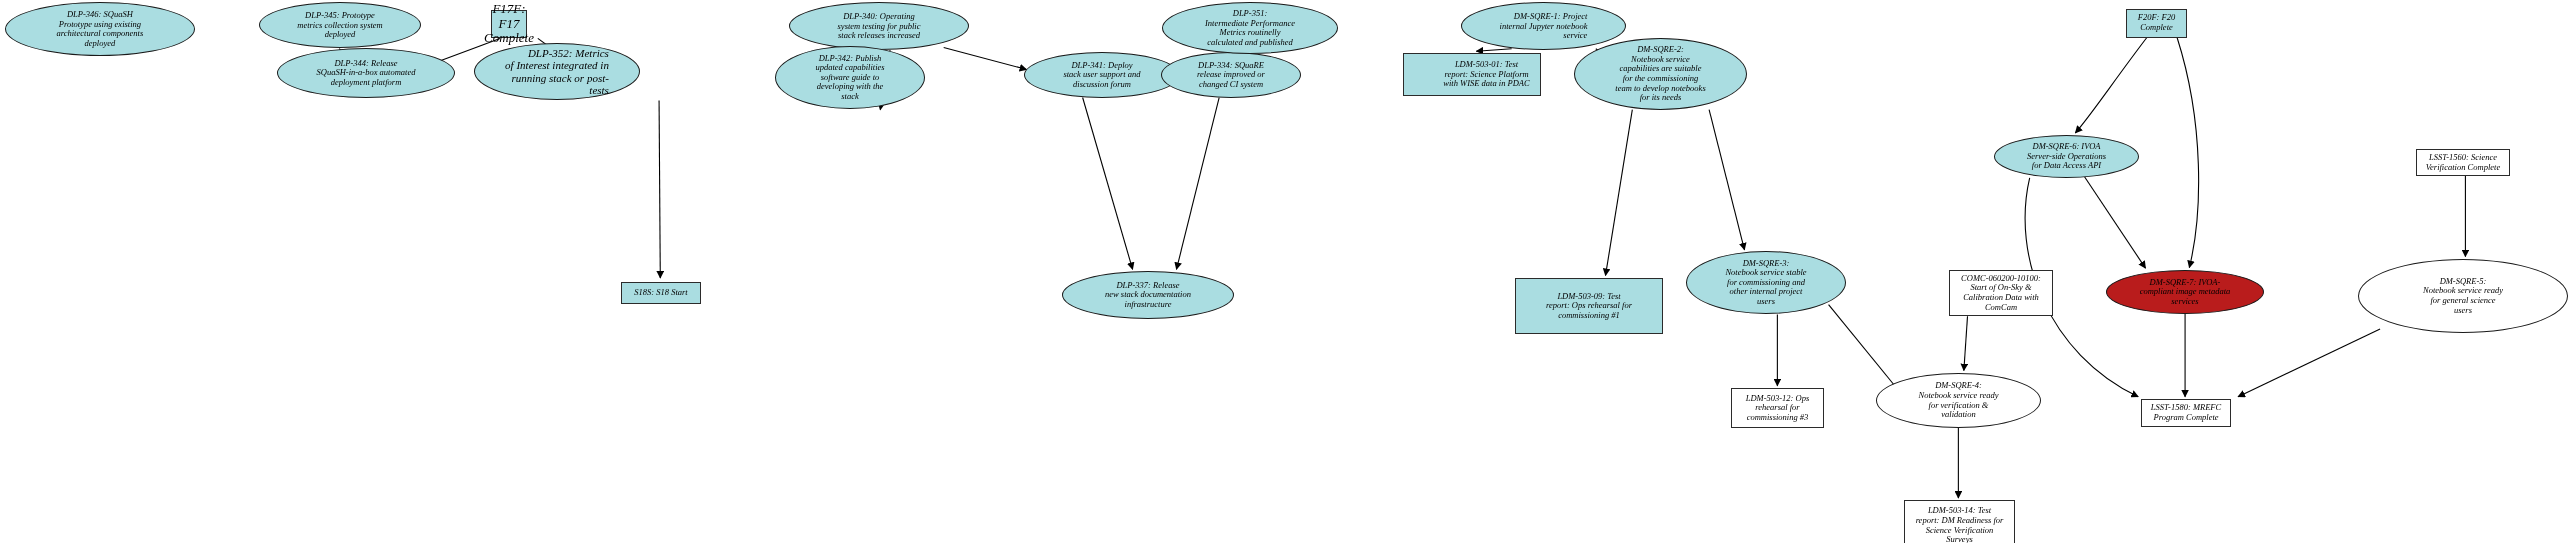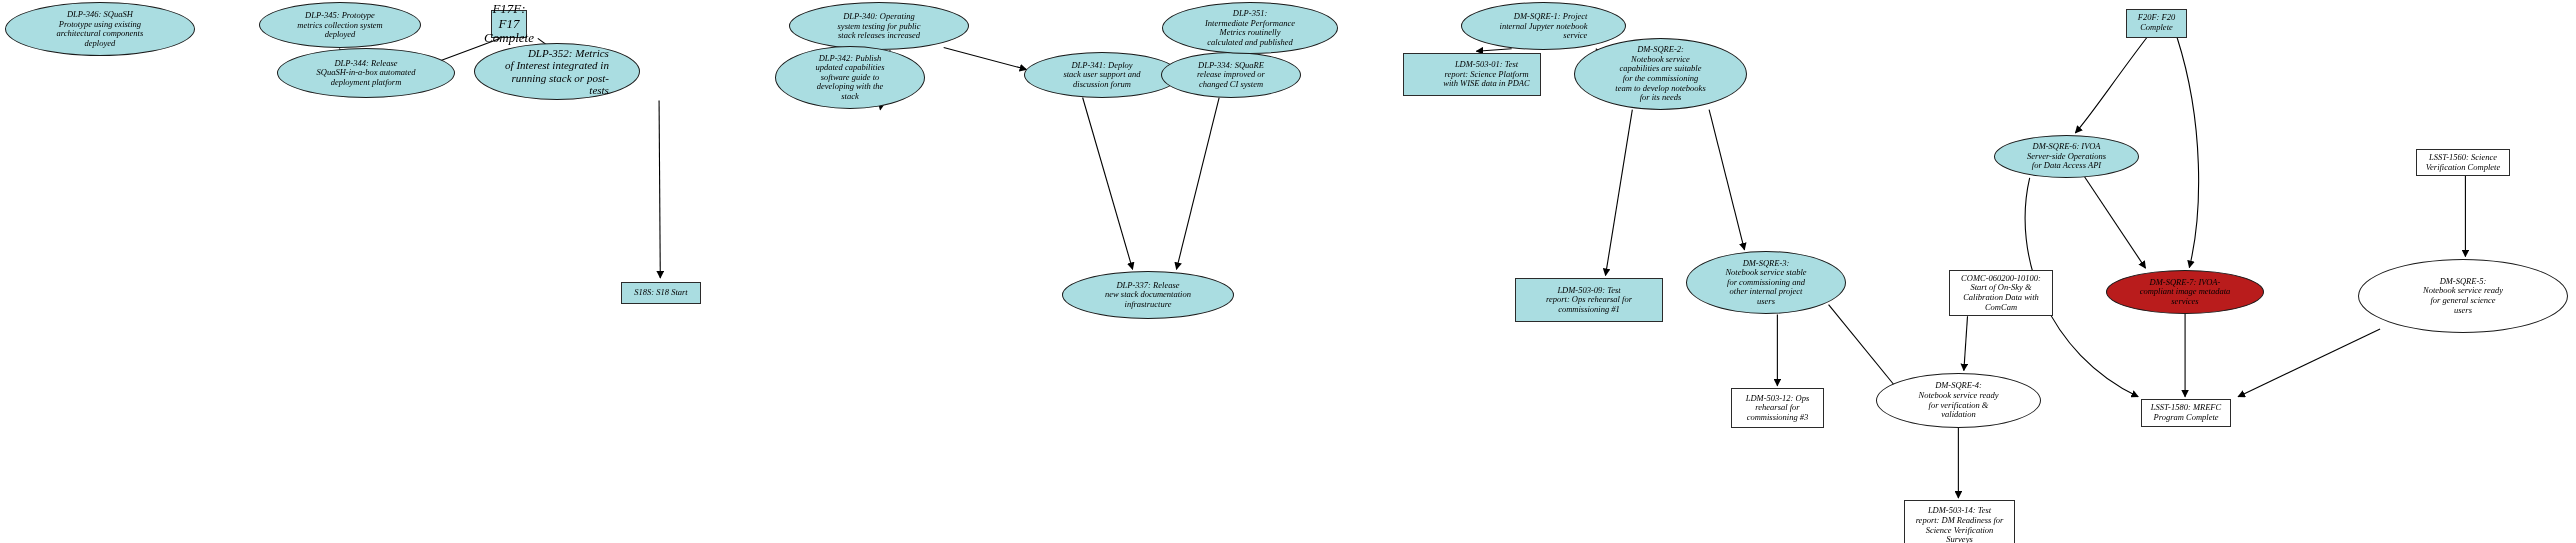--- a/index.html
+++ b/index.html
@@ -201,21 +201,21 @@
 
   <div class="node ellipse fill-cyan" style="left:1574px;top:38px;width:173px;height:72px;font-size:8.5px;">
     <span>DM-SQRE-2:
 Notebook service
 capabilities are suitable
 for the commissioning
 team to develop notebooks
 for its needs</span>
   </div>
 
-  <div class="node box fill-cyan" style="left:1515px;top:278px;width:148px;height:44px;font-size:8.5px;">
+  <div class="node box fill-cyan" style="left:1515px;top:278px;width:148px;height:56px;font-size:8.5px;">
     <span>LDM-503-09: Test
 report: Ops rehearsal for
 commissioning #1</span>
   </div>
 
   <div class="node ellipse fill-cyan" style="left:1686px;top:251px;width:160px;height:63px;font-size:8.5px;">
     <span>DM-SQRE-3:
 Notebook service stable
 for commissioning and
 other internal project

